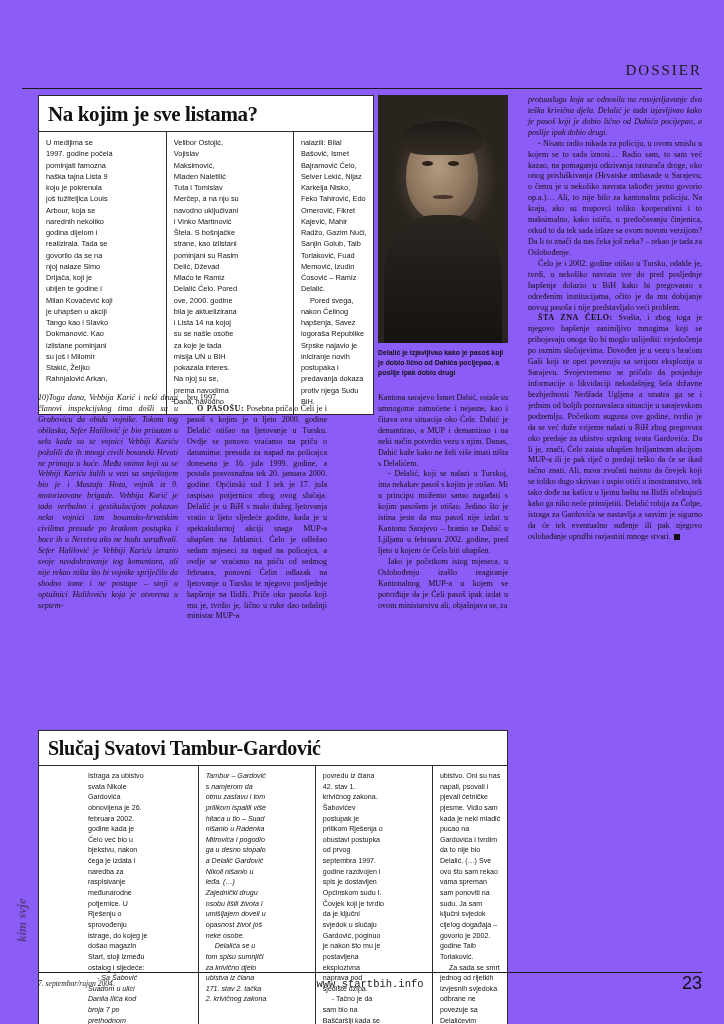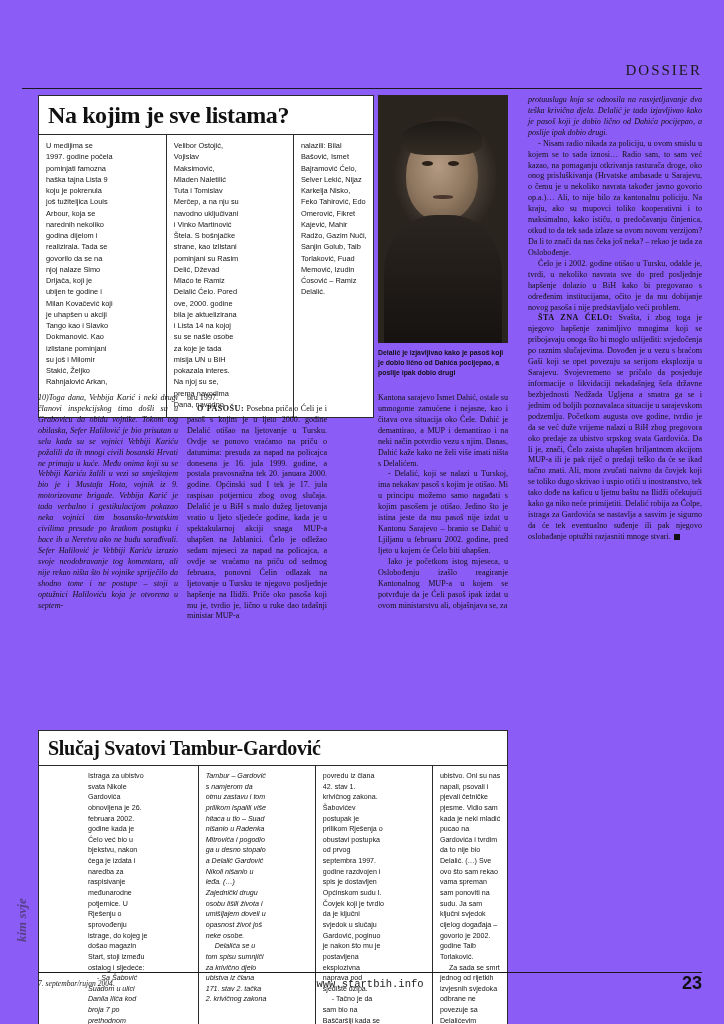--- a/index.html
+++ b/index.html
@@ -42,21 +42,21 @@
     left: 38px;
     top: 95px;
     width: 336px;
     border: 1.3px solid #2a2a2a;
     background: #fff;
     box-sizing: border-box;
   }
   .box-listama .bx-title {
     font-family: "Liberation Serif", serif;
     font-weight: bold;
-    font-size: 24px;
+    font-size: 21px;
     letter-spacing: -0.4px;
     padding: 7px 9px 6px 9px;
     border-bottom: 1.1px solid #2a2a2a;
     line-height: 1.05;
   }
   .box-listama .bx-cols {
     display: flex;
     padding: 0;
     gap: 47px;
   }
@@ -243,21 +243,21 @@
     transform: translateX(-50%);
     top: 5px;
     font-family: Liberation Mono, monospace;
     font-size: 10.5px;
     color: #1a1a1a;
   }
   .footer .f-page {
     position: absolute;
     right: 0; top: 0;
     font-family: "Liberation Sans", sans-serif;
-    font-weight: bold;
+    font-weight: normal;
     font-size: 18px;
     color: #111;
   }
   .endmark {
     display: inline-block;
     width: 6px; height: 6px;
     background: #111;
     margin-left: 3px;
     vertical-align: -1px;
   }
@@ -275,20 +275,21 @@
     <div class="bx-title">Na kojim je sve listama?</div>
     <div class="bx-cols">
       <div class="bx-col">
         <p>U medijima se 1997. godine počela pominjati famozna haška tajna Lista 9 koju je pokrenula još tužiteljica Louis Arbour, koja se narednih nekoliko godina dijelom i realizirala. Tada se govorilo da se na njoj nalaze Simo Drljača, koji je ubijen te godine i Milan Kovačević koji je uhapšen u akciji Tango kao i Slavko Dokmanović. Kao izlistane pominjani su još i Milomir Stakić, Željko Rahnjalović Arkan,</p>
       </div>
       <div class="bx-col">
         <p>Velibor Ostojić, Vojislav Maksimović, Mladen Naletilić Tuta i Tomislav Merčep, a na nju su navodno uključivani i Vinko Martinović Štela. S bošnjačke strane, kao izlistani pominjani su Rasim Delić, Dževad Mlaćo te Ramiz Delalić Ćelo. Pored ove, 2000. godine bila je aktuelizirana i Lista 14 na kojoj su se našle osobe za koje je tada misija UN u BiH pokazala interes. Na njoj su se, prema navodima Dana, navodno</p>
       </div>
       <div class="bx-col">
         <p>nalazili: Bilal Bašović, Ismet Bajramović Ćelo, Selver Lekić, Nijaz Karkelja Nisko, Feko Tahirović, Edo Omerović, Fikret Kajević, Mahir Radžo, Gazim Nuči, Sanjin Golub, Taib Torlaković, Fuad Memović, Izudin Ćosović – Ramiz Delalić.</p>
+        <p>Pored svega, nakon Ćelinog hapšenja, Savez logoraša Republike Srpske najavio je iniciranje novih postupaka i predavanja dokaza protiv njega Sudu BiH.</p>
       </div>
     </div>
   </div>
 
   <div class="photo-block">
     <div class="photo">
       <div class="hair"></div>
       <div class="eye-l"></div>
       <div class="eye-r"></div>
       <div class="mouth"></div>

